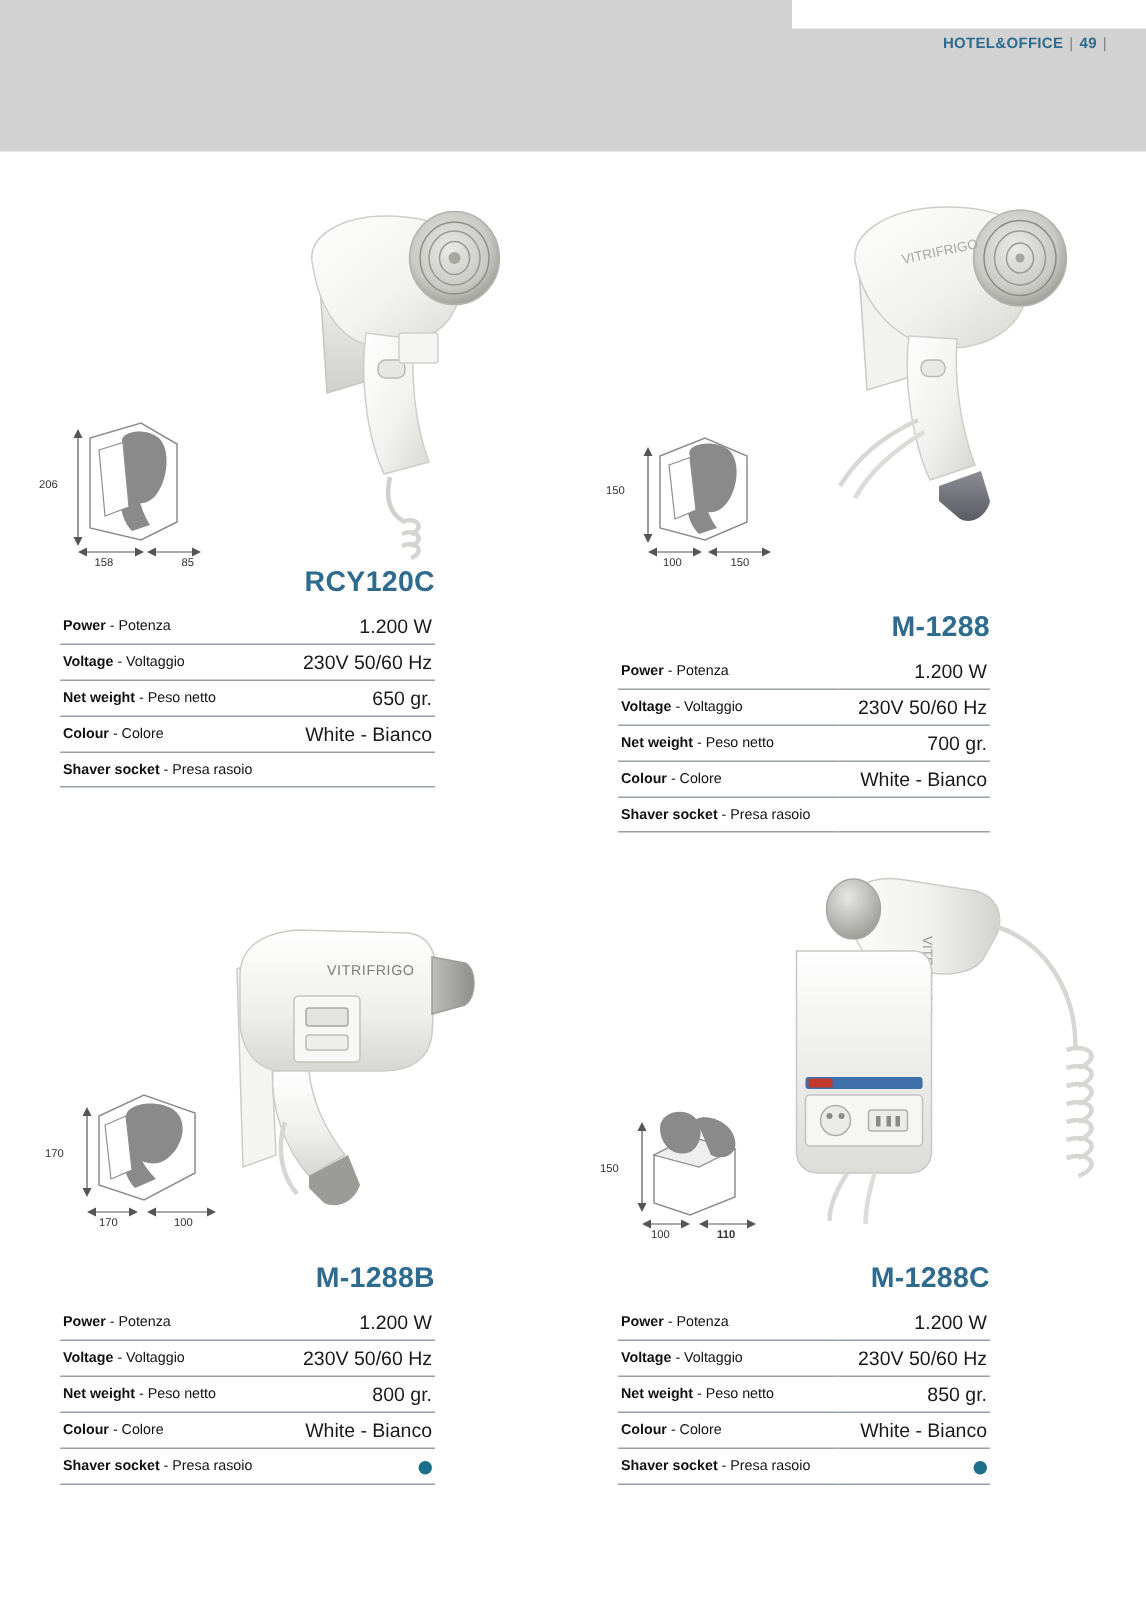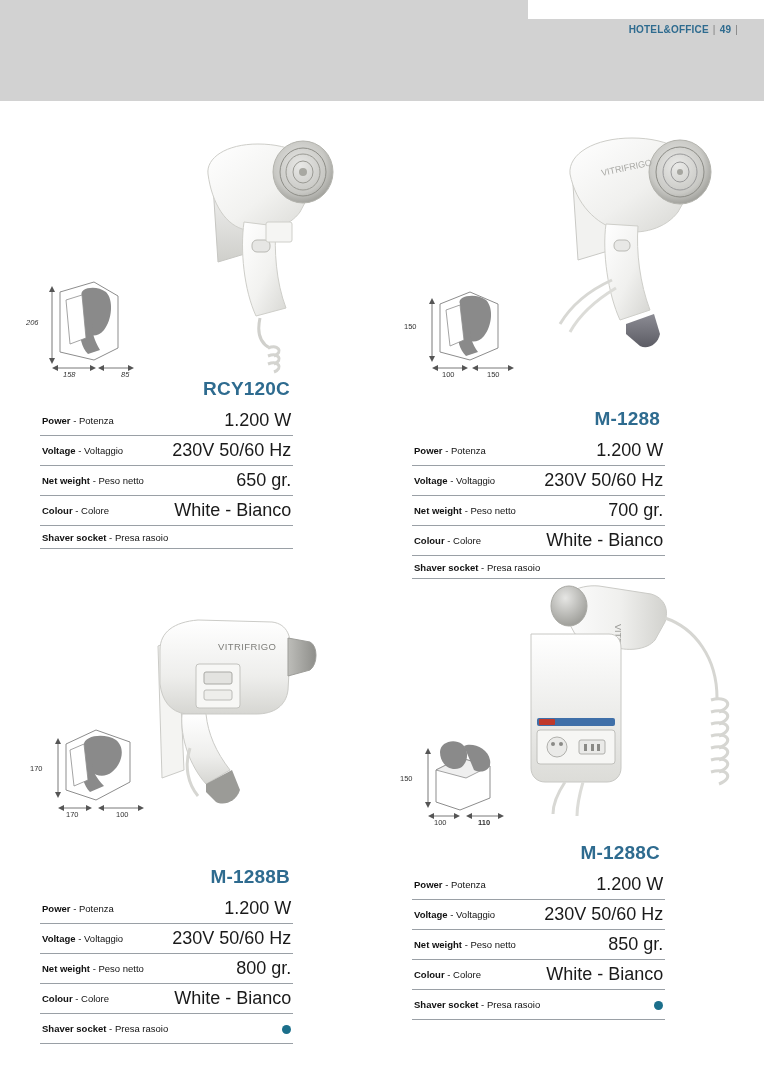--- a/index.html
+++ b/index.html
@@ -61,21 +61,21 @@
     font-size: 9.5px;
     color: #111;
     vertical-align: middle;
     height: 23px;
   }
   table.spec td.lab { text-align: left; white-space: nowrap; }
   table.spec td.lab b { font-weight: bold; }
   table.spec td.lab span.it { font-weight: normal; }
   table.spec td.val {
     text-align: right;
-    font-size: 18px;
+    font-size: 13px;
     color: #1a1a1a;
     white-space: nowrap;
   }
   .dot {
     display: inline-block;
     width: 9px; height: 9px;
     border-radius: 50%;
     background: #1b6f8b;
     vertical-align: middle;
   }
@@ -138,21 +138,21 @@
 
     <path d="M120,188 C116,206 122,214 130,218" fill="none" stroke="#d0d0cc" stroke-width="3"></path>
     <g stroke="#d4d4d0" stroke-width="3" fill="none">
       <path d="M128,218 c10,-4 16,4 6,8"></path>
       <path d="M128,226 c10,-4 16,4 6,8"></path>
       <path d="M128,234 c10,-4 16,4 6,8"></path>
     </g>
   </svg>
 </div>
 
-<div class="dimbox" style="left:20px; top:270px; width:140px; height:115px;font-style:italic;">
+<div class="dimbox" style="left:20px; top:270px; width:140px; height:115px;">
   <svg width="140" height="115" viewBox="0 0 140 115" xmlns="http://www.w3.org/2000/svg">
 
     <line x1="32" y1="18" x2="32" y2="92" stroke="#555" stroke-width="0.8"></line>
     <path d="M32,16 l-3,6 l6,0 Z" fill="#555"></path>
     <path d="M32,94 l-3,-6 l6,0 Z" fill="#555"></path>
 
     <line x1="34" y1="98" x2="74" y2="98" stroke="#555" stroke-width="0.8"></line>
     <path d="M32,98 l6,-3 l0,6 Z" fill="#555"></path>
     <path d="M76,98 l-6,-3 l0,6 Z" fill="#555"></path>
     <line x1="80" y1="98" x2="112" y2="98" stroke="#555" stroke-width="0.8"></line>
@@ -334,21 +334,21 @@
     <path d="M40,32 L70,18 L104,30 L104,70 L70,88 L40,78 Z" fill="#ffffff" stroke="#8d8d8d" stroke-width="1"></path>
     <path d="M58,34 C56,24 78,20 90,28 C100,36 96,52 86,60 C76,68 62,62 58,50 Z" fill="#8a8a8a"></path>
     <path d="M58,52 C54,62 58,74 64,80 L78,74 C70,66 66,58 66,52 Z" fill="#8a8a8a"></path>
     <path d="M44,38 L58,32 L62,68 L48,74 Z" fill="#ffffff" stroke="#8d8d8d" stroke-width="0.8"></path>
   </svg>
   <div class="dimtxt" style="left:4px; top:52px;">170</div>
   <div class="dimtxt" style="left:40px; top:98px;">170</div>
   <div class="dimtxt" style="left:90px; top:98px;">100</div>
 </div>
 
-<div class="product" style="left:40px; top:842px; width:250px;margin-top:24px;">
+<div class="product" style="left:40px; top:842px; width:250px;">
   <div class="prod-name">M-1288B</div>
   <table class="spec">
     <tbody>
         <tr>
       <td class="lab"><b>Power</b> <span class="it">-</span> <span class="it">Potenza</span></td>
       <td class="val">1.200 W</td>
     </tr>
     <tr>
       <td class="lab"><b>Voltage</b> <span class="it">-</span> <span class="it">Voltaggio</span></td>
       <td class="val">230V 50/60 Hz</td>

